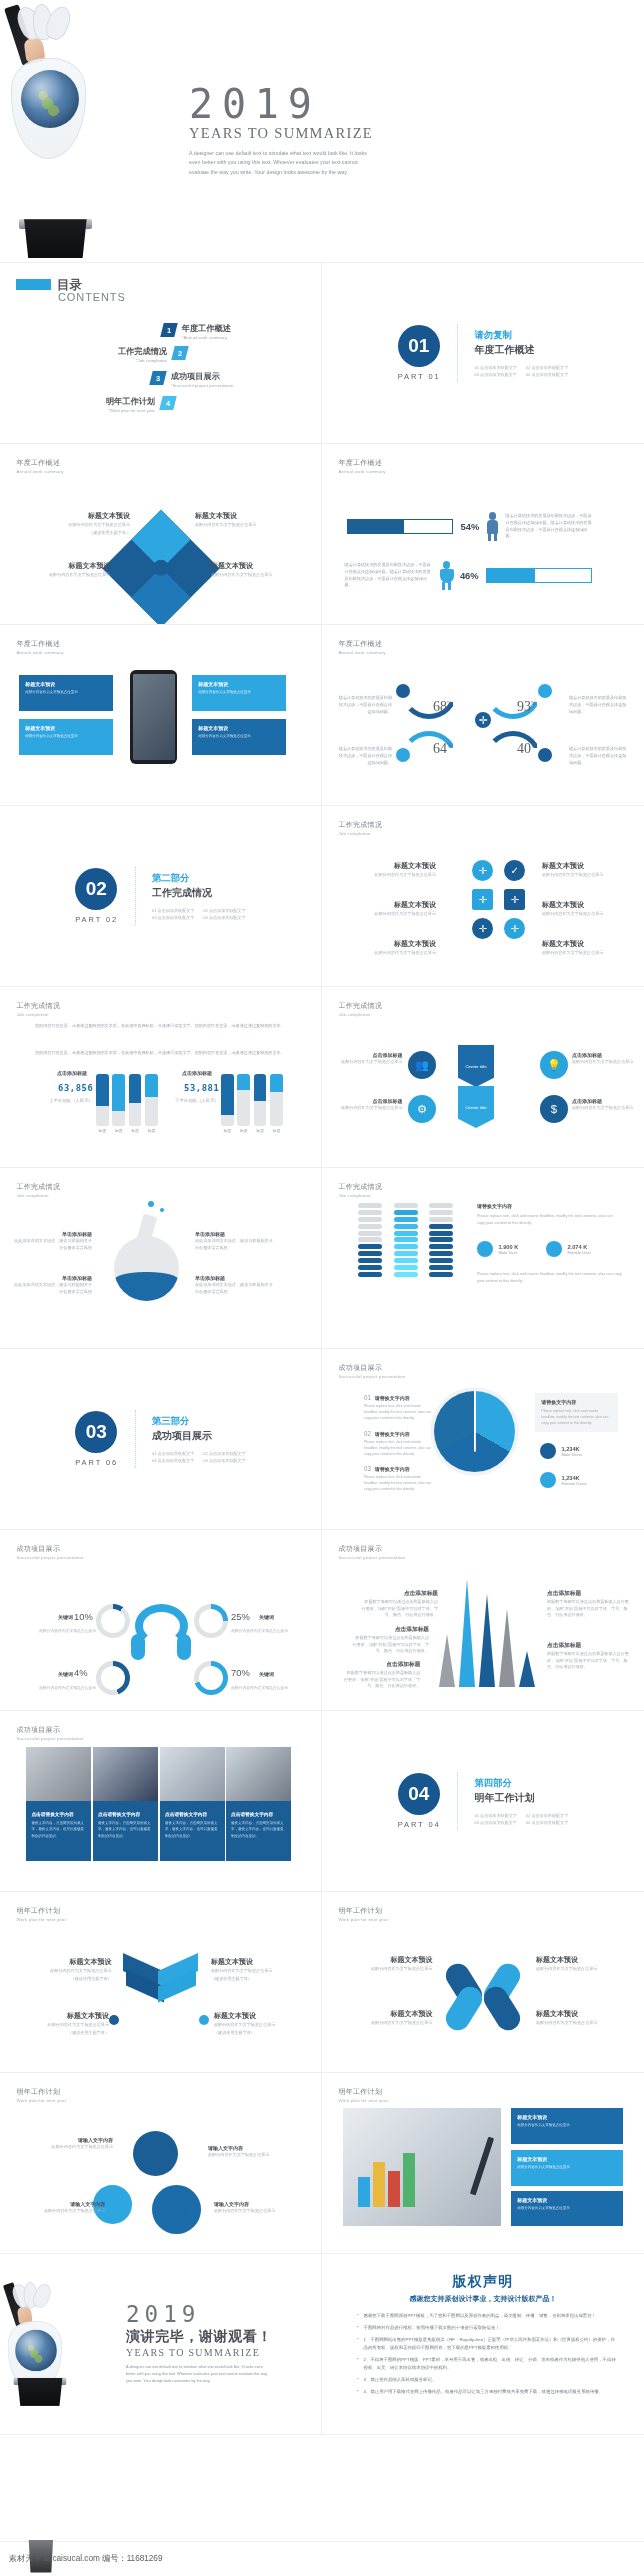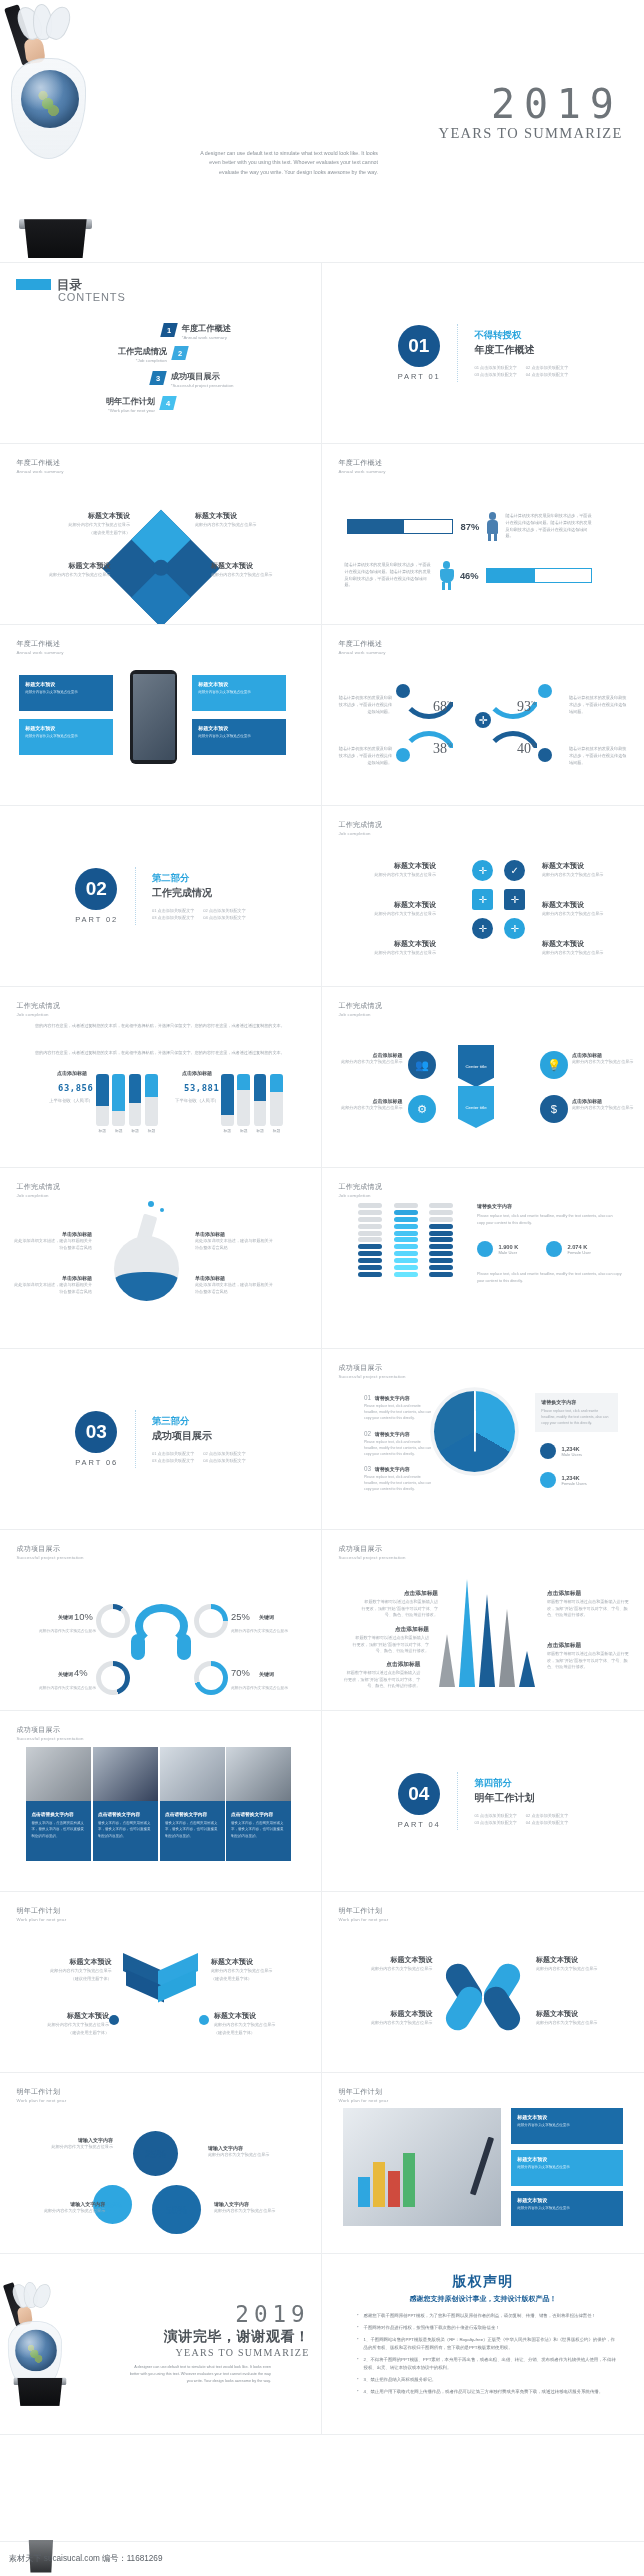--- a/index.html
+++ b/index.html
@@ -46,21 +46,21 @@
       radial-gradient(circle at 46% 58%, #7fae63 0 12%, rgba(127,174,99,0) 13%),
       radial-gradient(circle at 38% 44%, #9ab47a 0 9%, rgba(154,180,122,0) 10%),
       radial-gradient(circle at 56% 70%, #86a86a 0 10%, rgba(134,168,106,0) 11%),
       radial-gradient(circle at 40% 40%, #6f99c4, #3f6d9c 70%, #2b4e73);
     box-shadow:inset -3.8px -5px 11.3px rgba(0,0,0,.25); }
   .bin { position:absolute; left:21.4px; bottom:3.8px; width:68px; height:39px;
     background:linear-gradient(180deg,#1b1c1f,#0c0d0f);
     clip-path:polygon(4% 0,96% 0,90% 100%,10% 100%); }
   .bin-lip { position:absolute; left:19px; bottom:33px; width:73px; height:10px;
     background:linear-gradient(180deg,#c9ced4,#6f757c); border-radius:1.9px; opacity:.92;}
-  .hero-text { flex:1; padding-right:21.4px;text-align:right; }
+  .hero-text { flex:1; padding-right:21.4px; }
   .hero-year { font-size:40px; font-weight:400; color:#6e7479; letter-spacing:8.8px;
     line-height:1; font-family:"DejaVu Sans Mono","Liberation Mono",monospace; }
   .hero-cn { font-size:21px; font-weight:700; color:#4a5056; letter-spacing:0.6px; margin-top:2.5px;}
   .hero-en { font-size:14.5px; color:#6a7076; letter-spacing:1.3px; margin-top:1.3px;
     font-family:"Liberation Serif","DejaVu Serif",serif; }
   .hero-desc { font-size:5.3px; line-height:1.85; color:#8b9299; margin-top:6.3px; max-width:189px;}
 
   
   .shead { position:absolute; left:16.4px; top:14px; }
   .shead .cn { font-size:7px; color:#7b828a; letter-spacing:0.3px; }
@@ -315,21 +315,21 @@
   </div>
 
   <div class="slide r">
     <div class="sec">
       <div class="sec-left">
         <div class="sec-circle">01</div>
         <div class="sec-part">PART 01</div>
       </div>
       <div class="sec-div"></div>
       <div>
-        <div class="sec-cn1">不得转授权</div>
+        <div class="sec-cn1">请勿复制</div>
         <div class="sec-cn2">年度工作概述</div>
         <div class="sec-items">
           <div>01 点击添加关联配文字</div>
           <div>02 点击添加关联配文字</div>
           <div>03 点击添加关联配文字</div>
           <div>04 点击添加关联配文字</div>
         </div>
       </div>
     </div>
   </div>
@@ -365,21 +365,21 @@
 
   <div class="slide r">
     <div class="shead">
       <div class="cn">年度工作概述</div>
       <div class="en">Annual work summary</div>
     </div>
     <div class="pb-wrap" style="left:25px; top:68px;">
       <div class="pb">
           <i style="width:54%"></i>
         </div>
-      <div class="pb-val">87%</div>
+      <div class="pb-val">54%</div>
       <div class="person">
           <div class="h"></div>
           <div class="b"></div>
           <div class="l a"></div>
           <div class="l b2"></div>
         </div>
       <div class="ptxt">随着计算机技术的发展及印刷技术进步，平面设计在视觉传达领域问题。随着计算机技术的发展及印刷技术进步，平面设计在视觉传达领域问题。</div>
     </div>
     <div class="pb-wrap" style="left:22.6px; top:117px;">
       <div class="ptxt">随着计算机技术的发展及印刷技术进步，平面设计在视觉传达领域问题。随着计算机技术的发展及印刷技术进步，平面设计在视觉传达领域问题。</div>
@@ -430,21 +430,21 @@
     <div class="arc" style="left:78px; top:63px;"></div>
     <div class="arc" style="left:162px; top:63px; border-bottom-color:#2ea6e0;"></div>
     <div class="arc up" style="left:78px; top:106px; border-top-color:#2ea6e0;"></div>
     <div class="arc up" style="left:162px; top:106px; border-top-color:#1b5e96;"></div>
     <div class="dotc" style="left:74px; top:59px; background:#1b5e96;"></div>
     <div class="dotc" style="left:216px; top:59px; background:#2ea6e0;"></div>
     <div class="dotc" style="left:74px; top:123px; background:#2ea6e0;"></div>
     <div class="dotc" style="left:216px; top:123px; background:#1b5e96;"></div>
     <div class="arcval" style="left:111px; top:74px;"><span>68</span><sup>%</sup></div>
     <div class="arcval" style="left:195px; top:74px;"><span>93</span><sup>%</sup></div>
-    <div class="arcval" style="left:111px; top:116px;"><span>38</span><sup>%</sup></div>
+    <div class="arcval" style="left:111px; top:116px;"><span>64</span><sup>%</sup></div>
     <div class="arcval" style="left:195px; top:116px;"><span>40</span><sup>%</sup></div>
     <div class="plusbadge" style="left:153px; top:87px;">✛</div>
     <div class="ptxt" style="position:absolute; left:15px; top:70px; width:55px; text-align:right;">随着计算机技术的发展及印刷技术进步，平面设计在视觉传达领域问题。</div>
     <div class="ptxt" style="position:absolute; left:247px; top:70px; width:58px;">随着计算机技术的发展及印刷技术进步，平面设计在视觉传达领域问题。</div>
     <div class="ptxt" style="position:absolute; left:15px; top:121px; width:55px; text-align:right;">随着计算机技术的发展及印刷技术进步，平面设计在视觉传达领域问题。</div>
     <div class="ptxt" style="position:absolute; left:247px; top:121px; width:58px;">随着计算机技术的发展及印刷技术进步，平面设计在视觉传达领域问题。</div>
   </div>
 
   <div class="slide">
     <div class="sec">

